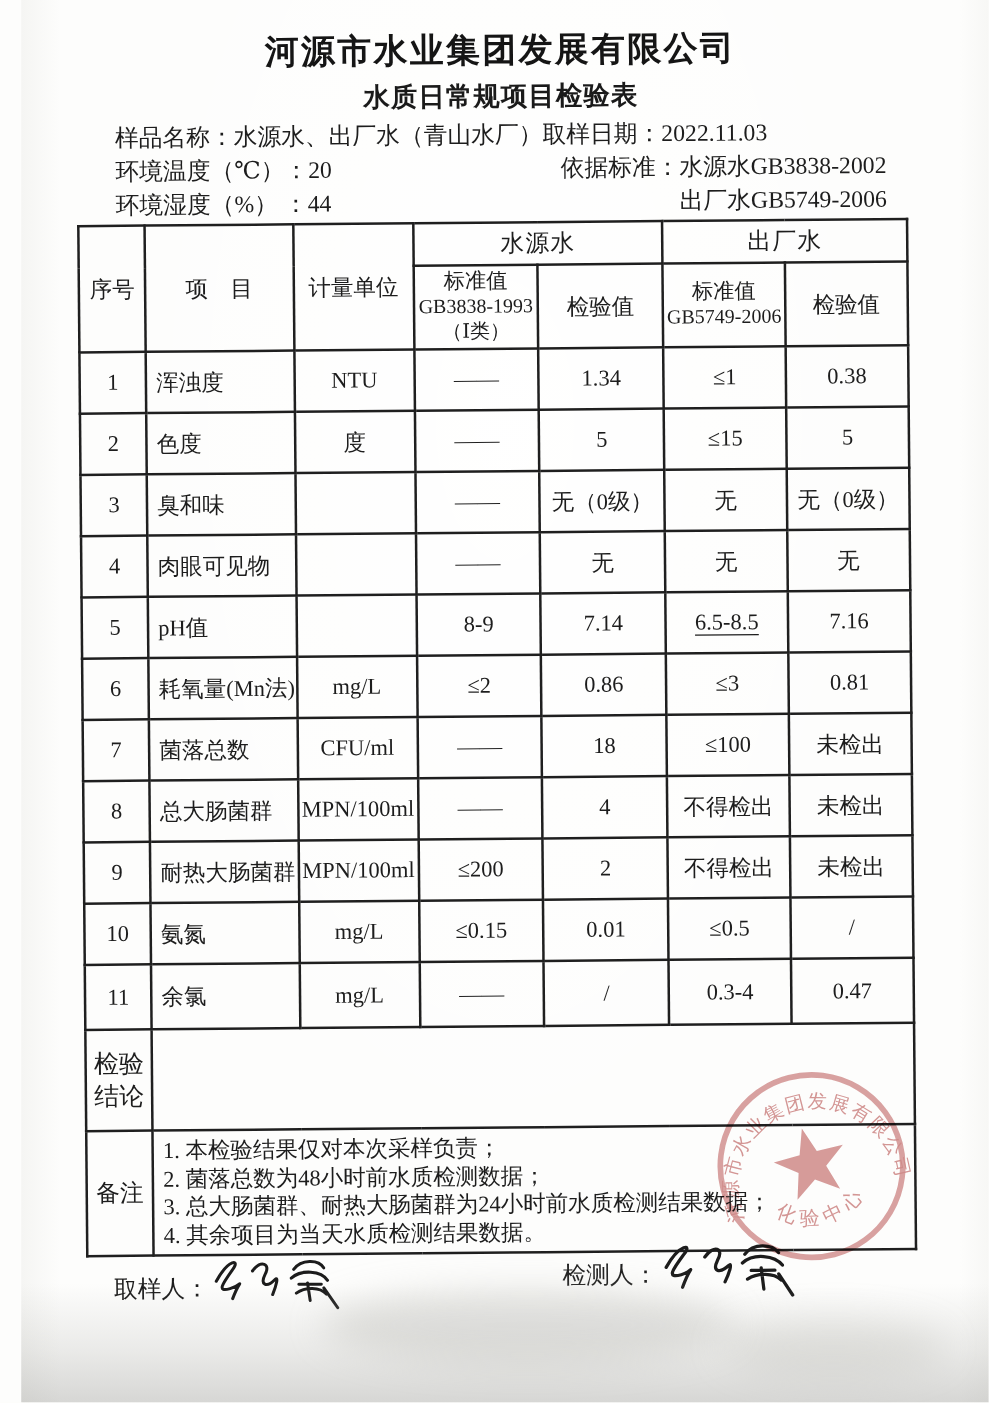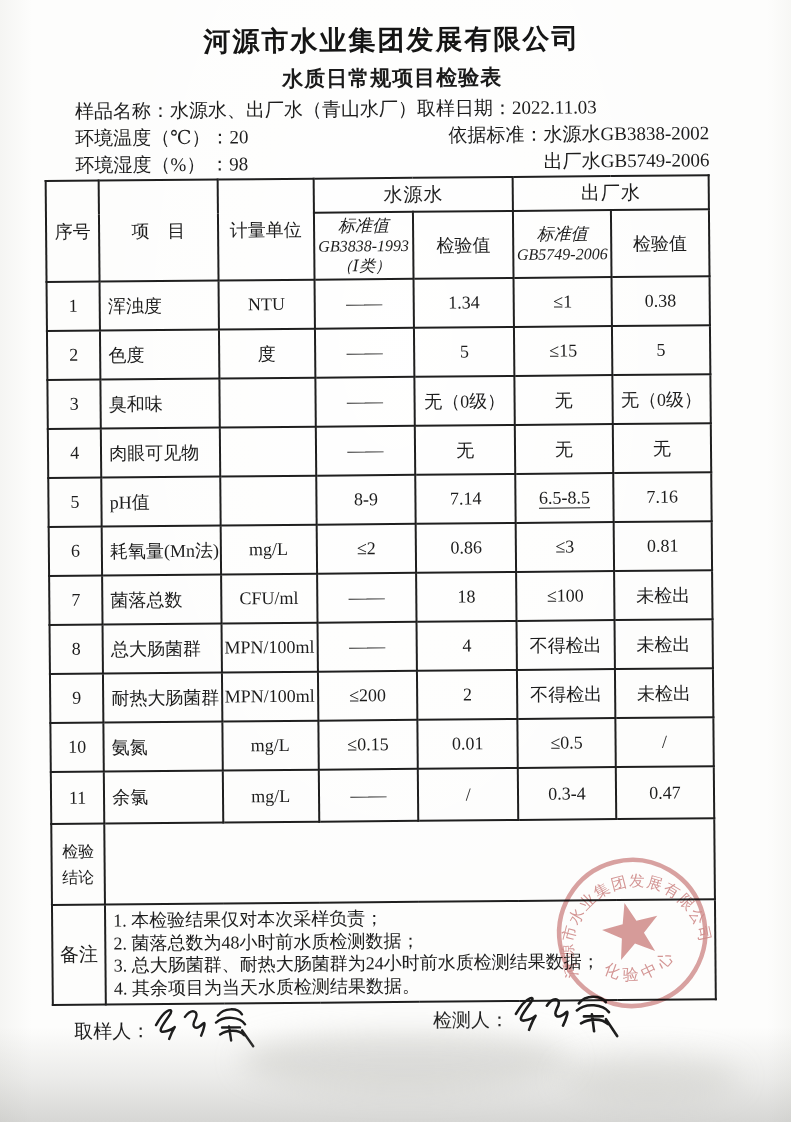--- a/index.html
+++ b/index.html
@@ -6,21 +6,21 @@
   body{
     width:791px;height:1122px;position:relative;overflow:hidden;
     background:#fdfdfc;
     font-family:"Liberation Serif","DejaVu Serif",serif;
     color:#1d1d1d;
   }
   .photo{position:absolute;inset:0;
     background:
       radial-gradient(ellipse at 50% 30%, rgba(255,255,255,.9) 0%, rgba(250,250,248,.0) 60%),
       linear-gradient(90deg,#f5f5f3 0%, #fdfdfc 4%, #fdfdfc 97%, #f7f7f5 100%),
-      #fcfcfb;}
+      #fcfcfb; margin-left: 17px;}
   .shade{position:absolute;left:0;right:0;bottom:0;height:95px;
     background:linear-gradient(180deg, rgba(150,150,145,0) 0%, rgba(150,150,145,.18) 55%, rgba(140,140,136,.34) 100%);}
   .blob{position:absolute;border-radius:50%;filter:blur(14px);}
   .blob1{left:240px;top:1030px;width:330px;height:60px;background:rgba(170,168,162,.28);}
   .blob2{left:560px;top:1055px;width:180px;height:45px;background:rgba(175,172,166,.22);}
   .doc{position:absolute;inset:0;transform:rotate(-0.5deg);transform-origin:50% 40%;}
 
   .title{margin-top:22px;text-align:center;font-family:"Liberation Sans","DejaVu Sans",sans-serif;
     font-weight:700;font-size:27px;line-height:36px;letter-spacing:2px;color:#151515;}
   .subtitle{margin-top:5px;text-align:center;font-family:"Liberation Sans","DejaVu Sans",sans-serif;
@@ -30,24 +30,24 @@
   .info-line{display:flex;justify-content:space-between;line-height:27px;white-space:nowrap;}
   .info-line .left{text-align:left;}
   .info-line .right{text-align:right;}
 
   table{border-collapse:collapse;table-layout:fixed;margin:1px 0 0 47px;width:665px;}
   td,th{border:2px solid #1f1f1f;text-align:center;vertical-align:middle;
     font-weight:400;font-size:18px;padding:0;overflow:hidden;}
   th{font-weight:400;}
   .col-item-cell{text-align:left;padding-left:7px;}
   .grp{font-size:19px;letter-spacing:1px;}
-  .std-multi{font-size:16px;line-height:20px;font-style:italic;}
+  .std-multi{font-size:16px;line-height:20px;}
   .std-multi .big{font-size:17px;}
   .u{text-decoration:underline;text-underline-offset:4px;}
-  .concl-label{white-space:pre-line;font-size:16px;line-height:26px;}
+  .concl-label{white-space:pre-line;font-size:20px;line-height:26px;}
   .notes-cell{text-align:left;padding:4px 6px 4px 7px;font-size:18px;line-height:22.5px;}
   .notes-cell div{white-space:nowrap;}
 
   .sig-line{position:absolute;font-size:19px;white-space:nowrap;}
   .sampler{left:69px;top:1001px;}
   .tester{left:428px;top:991px;}
   .sig-line svg{vertical-align:-18px;margin-left:2px;}
 
   .stamp{position:absolute;left:541px;top:848px;width:174px;height:174px;
     transform:rotate(-14deg);opacity:.82;mix-blend-mode:multiply;}
@@ -64,21 +64,21 @@
 
     <div class="info">
       <div class="info-line">
         <span class="left"><span>样品名称：</span><span>水源水、出厂水（青山水厂）</span><span><span>取样日期：</span><span>2022.11.03</span></span></span>
       </div>
       <div class="info-line">
         <span class="left"><span>环境温度（℃）：</span><span>20</span></span>
         <span class="right"><span>依据标准：</span><span>水源水GB3838-2002</span></span>
       </div>
       <div class="info-line">
-        <span class="left"><span>环境湿度（%） ：</span><span>98</span></span>
+        <span class="left"><span>环境湿度（%） ：</span><span>44</span></span>
         <span class="right">出厂水GB5749-2006</span>
       </div>
     </div>
 
     <table>
       <colgroup>
         <col style="width:53px">
           <col style="width:118px">
           <col style="width:96px">
         <col style="width:99px">

